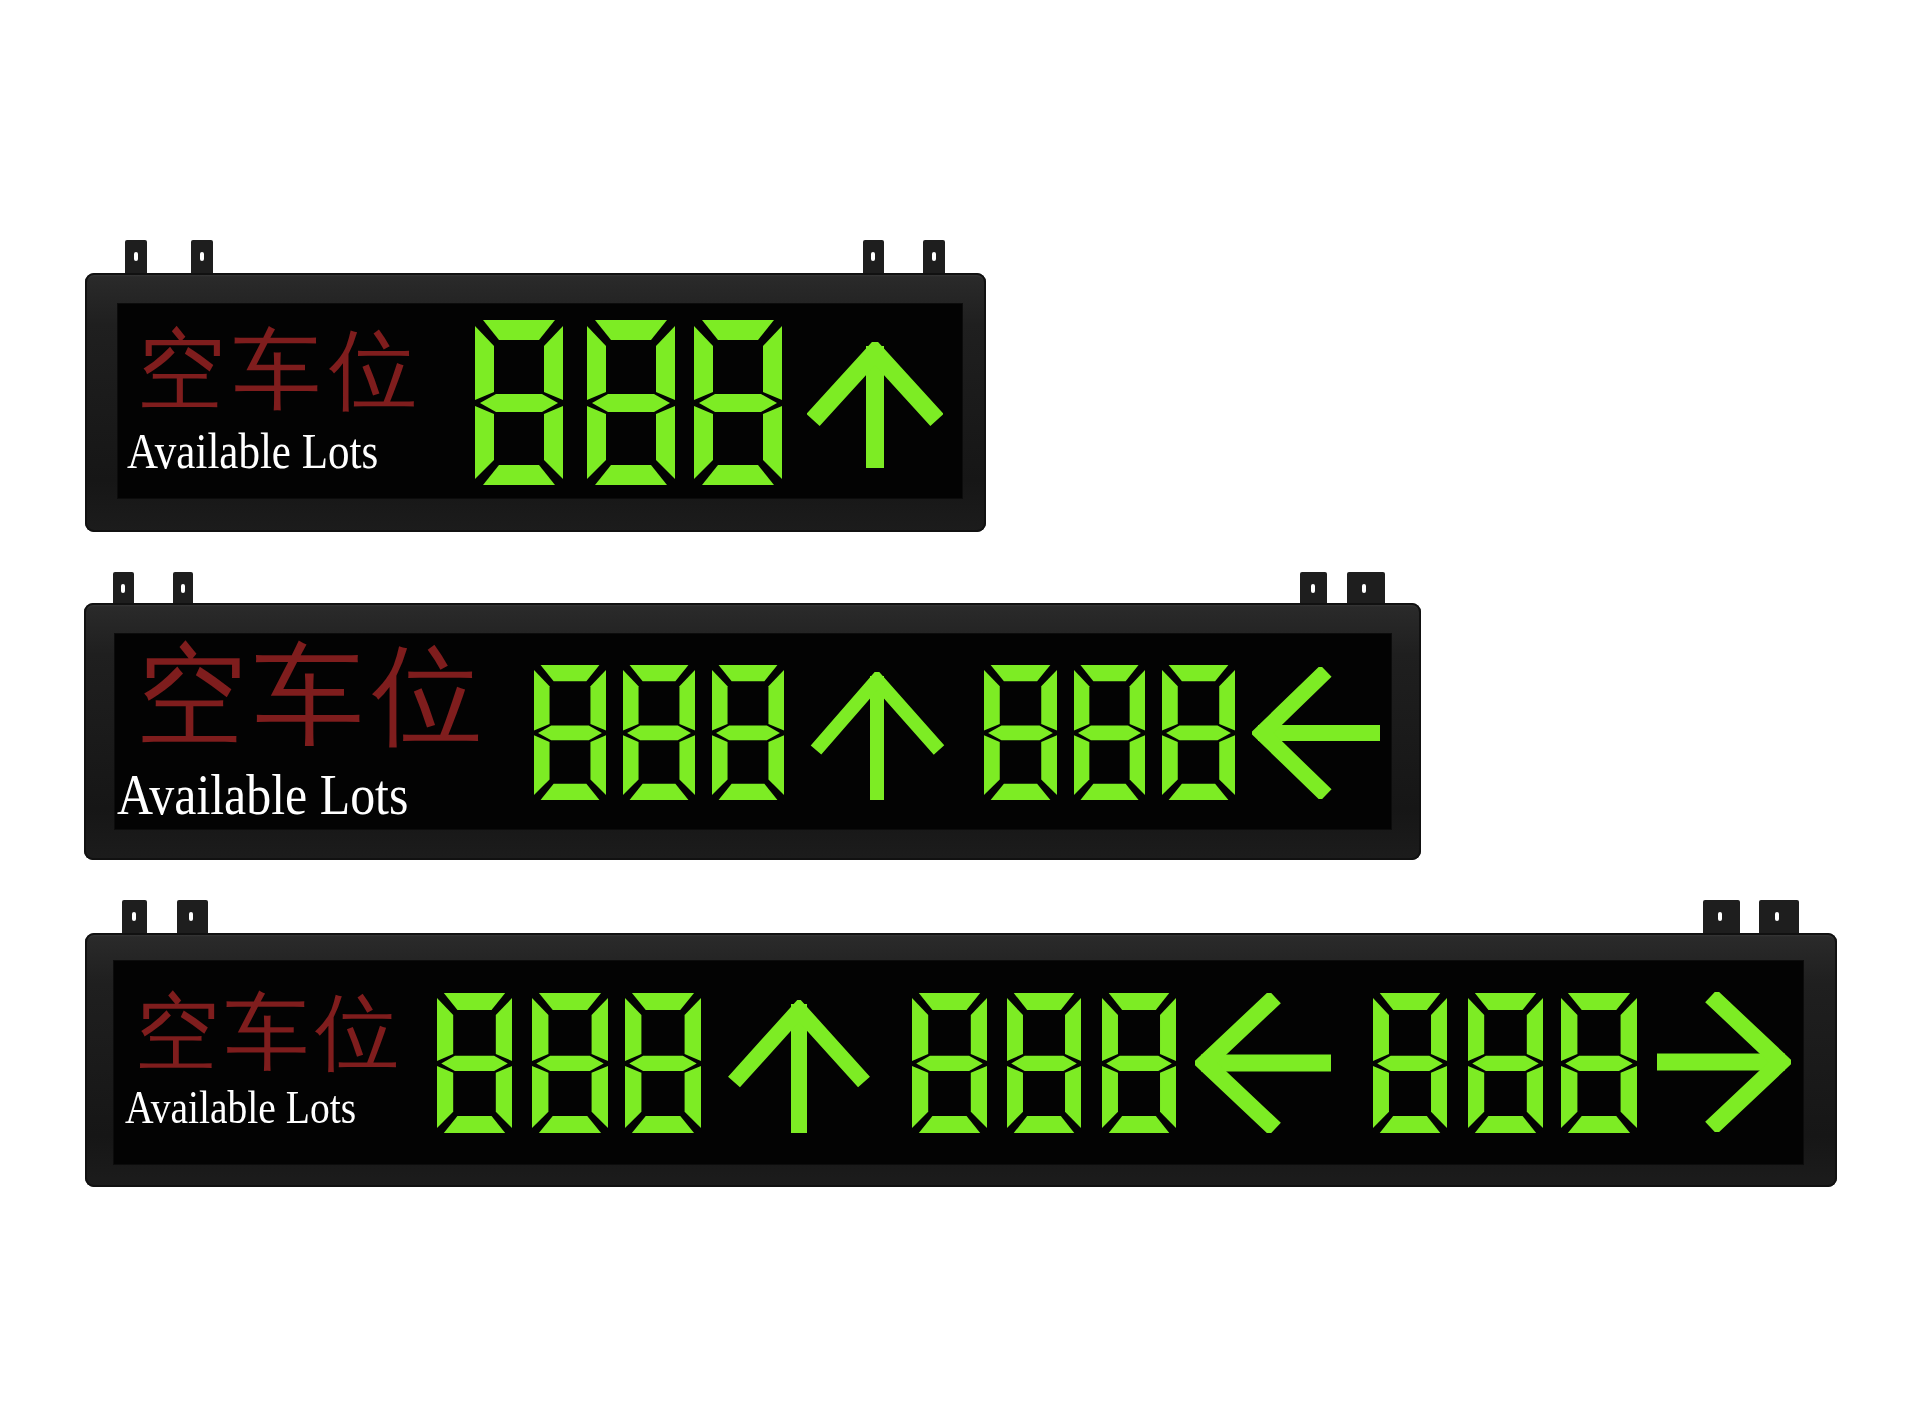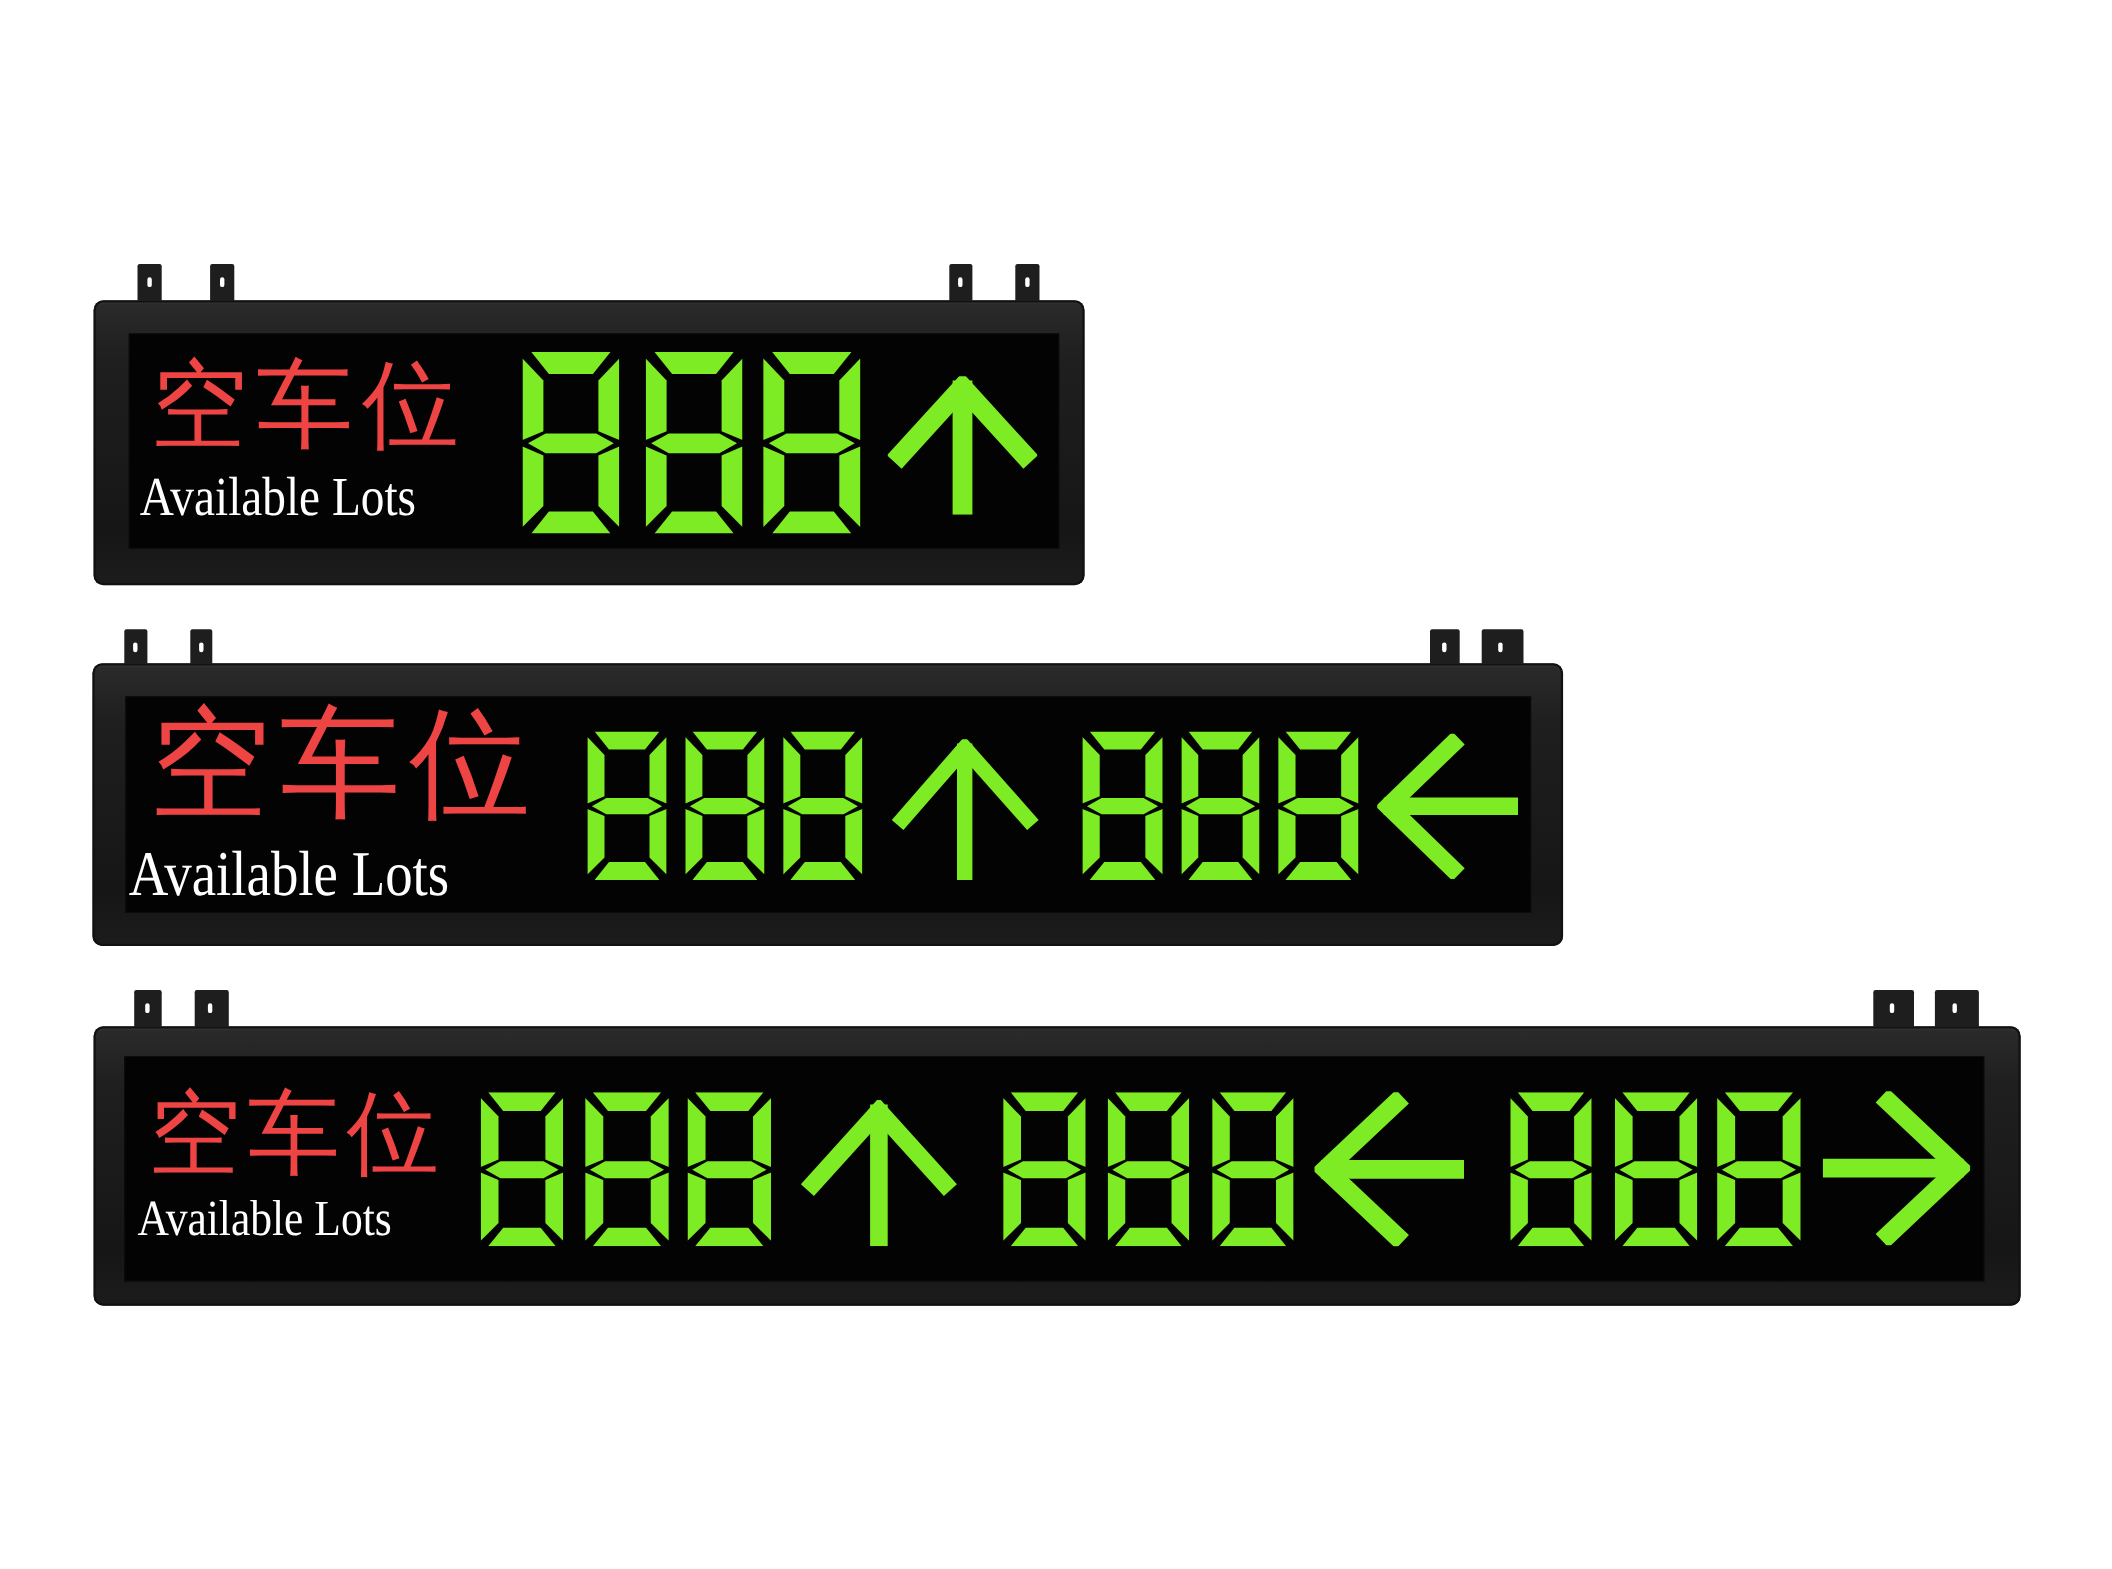--- a/index.html
+++ b/index.html
@@ -4,21 +4,21 @@
 <style>
   html, body { margin: 0; padding: 0; background: #ffffff; }
   body { width: 1920px; height: 1426px; position: relative; overflow: hidden; }
   .sign { position: absolute; }
   .bracket { position: absolute; background: #1e1e1e; border-radius: 2px 2px 0 0; }
   .bracket::after { content: ""; position: absolute; left: 40%; top: 35%; width: 4px; height: 9px; background: #fff; border-radius: 2px; }
   .frame { position: absolute; left: 0; top: 0; right: 0; bottom: 0; border-radius: 9px;
            background: linear-gradient(180deg, #2b2b2b 0%, #1f1f1f 20%, #161616 80%, #1c1c1c 100%);
            box-shadow: inset 0 0 0 2px #111, inset 0 3px 2px rgba(255,255,255,0.06); }
   .screen { position: absolute; background: #030303; box-shadow: inset 0 0 0 1px #0c0c0c; }
-  .label-cn { position: absolute; color: #ef4444; font-family: Liberation Serif, serif; white-space: nowrap; letter-spacing: 6px; line-height: 1; }
+  .label-cn { position: absolute; color: #7f1d1d; font-family: Liberation Sans, sans-serif; white-space: nowrap; letter-spacing: 6px; line-height: 1; }
   .label-en { position: absolute; color: #ffffff; font-family: "Liberation Serif", serif; white-space: nowrap; line-height: 1; transform-origin: left top; }
   .digit { position: absolute; }
   .arrow { position: absolute; }
   .arrow line, .arrow polyline { stroke: #7dec24; fill: none; stroke-linecap: butt; stroke-linejoin: miter; }
 </style>
 </head>
 <body>
 
 <div class="sign" style="left:85px; top:240px; width:901px; height:292px;">
   <div class="bracket" style="left:40px; top:0; width:22px; height:34px;"></div>

